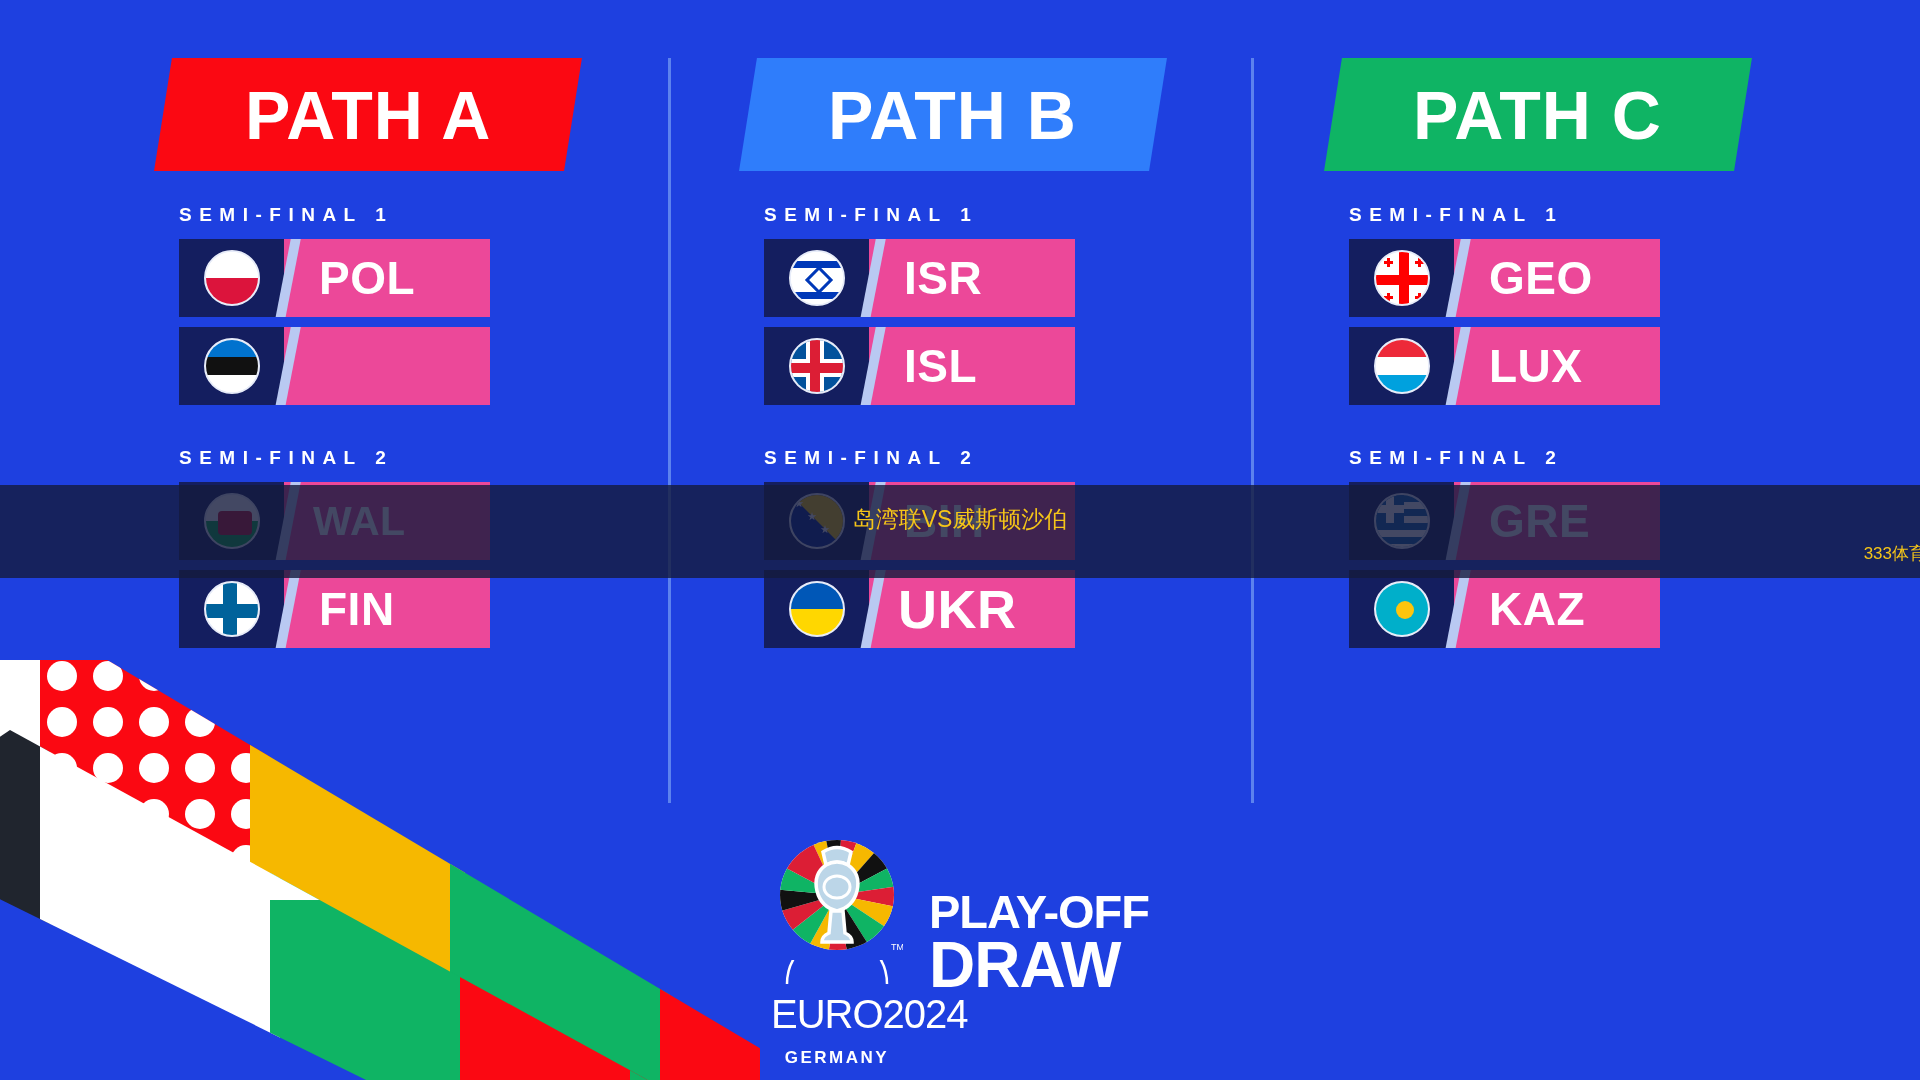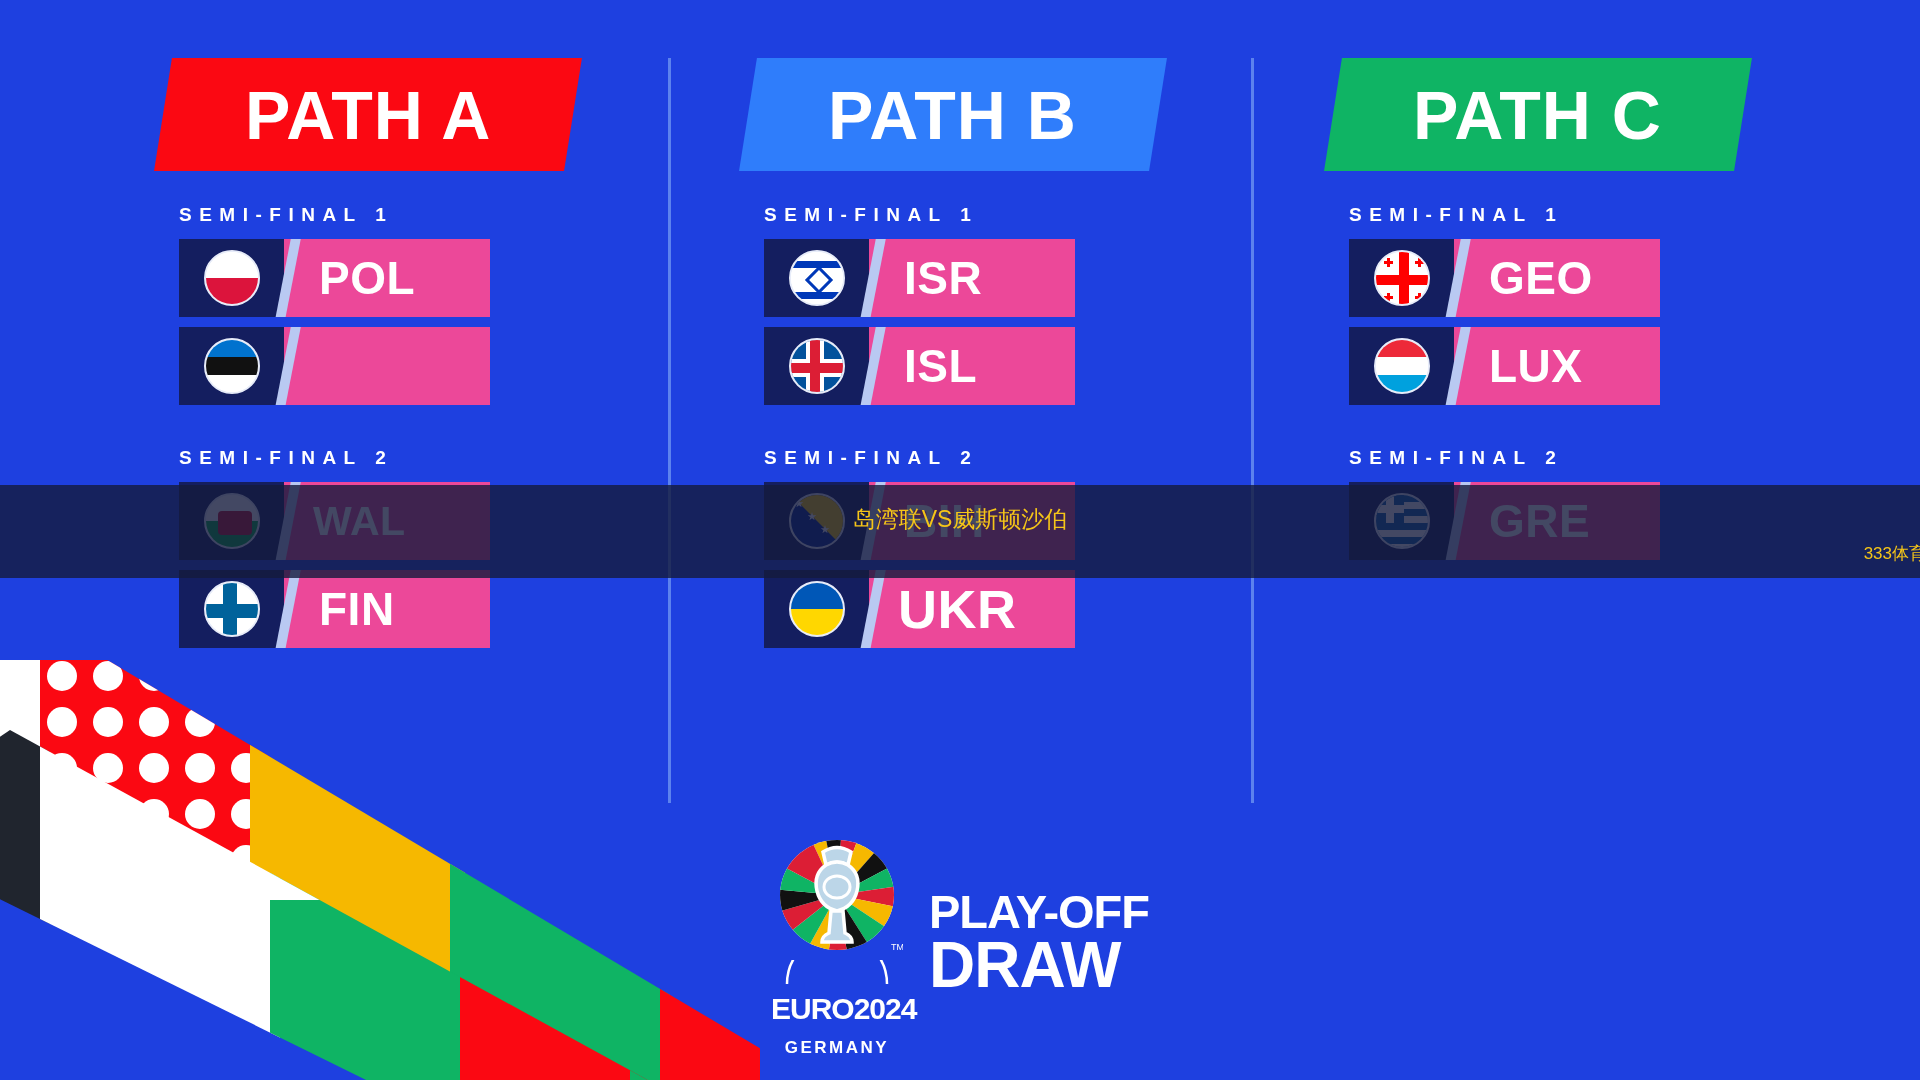--- a/index.html
+++ b/index.html
@@ -86,21 +86,21 @@
     border:2px solid #e7ecf9;
     overflow:hidden; position:relative; background:#fff;
   }
   .flag > * { position:absolute; }
 
   
   #footer { position:absolute; left:0; top:820px; width:1920px; height:260px; z-index:4;
             display:flex; align-items:flex-start; justify-content:center; padding-top:18px; }
   #euro-logo { width:132px; margin-right:26px; }
   #logo-wordmark { text-align:center; color:#fff; }
-  #euro2024-text { font-size:30px; font-weight:bold; letter-spacing:-1px; line-height:1; margin-top:4px; }
+  #euro2024-text { font-size:40px; font-weight:normal; letter-spacing:-1px; line-height:1; margin-top:4px; }
   #germany-text { font-size:17px; font-weight:bold; letter-spacing:2.5px; margin-top:14px; }
   #playoff-block { color:#fff; font-weight:bold; line-height:0.95; padding-top:52px; }
   #playoff-line1 { font-size:47px; letter-spacing:-1px; }
   #playoff-line2 { font-size:64px; letter-spacing:-1px; }
 
   
   #overlay-bar {
     position:absolute; left:0; top:485px; width:1920px; height:93px;
     background:rgba(20,26,60,0.80); z-index:6;
   }
@@ -330,20 +330,30 @@
           <div style="left:0;top:49px;width:100%;height:7px;background:#fff"></div>
           <div style="left:0;top:0;width:28px;height:28px;background:#0d5eaf"></div>
           <div style="left:0;top:10px;width:28px;height:8px;background:#fff"></div>
           <div style="left:10px;top:0;width:8px;height:28px;background:#fff"></div>
         </div>
       </div>
       <div class="slash"></div>
       <div class="team-code">GRE</div>
     </div>
 
+    <div class="match-row">
+      <div class="flag-pane">
+        <div class="flag">
+          <div style="left:0;top:0;width:100%;height:100%;background:#00afca"></div>
+          <div style="left:20px;top:18px;width:18px;height:18px;border-radius:50%;background:#fec50c"></div>
+        </div>
+      </div>
+      <div class="slash"></div>
+      <div class="team-code">KAZ</div>
+    </div>
   </div>
 </div>
 
 <div id="footer">
   <div id="euro-logo">
     <svg width="132" height="118" viewBox="0 0 132 118">
       <defs>
         <clipPath id="ovalclip">
             <ellipse cx="66" cy="57" rx="57" ry="55"></ellipse>
           </clipPath>

